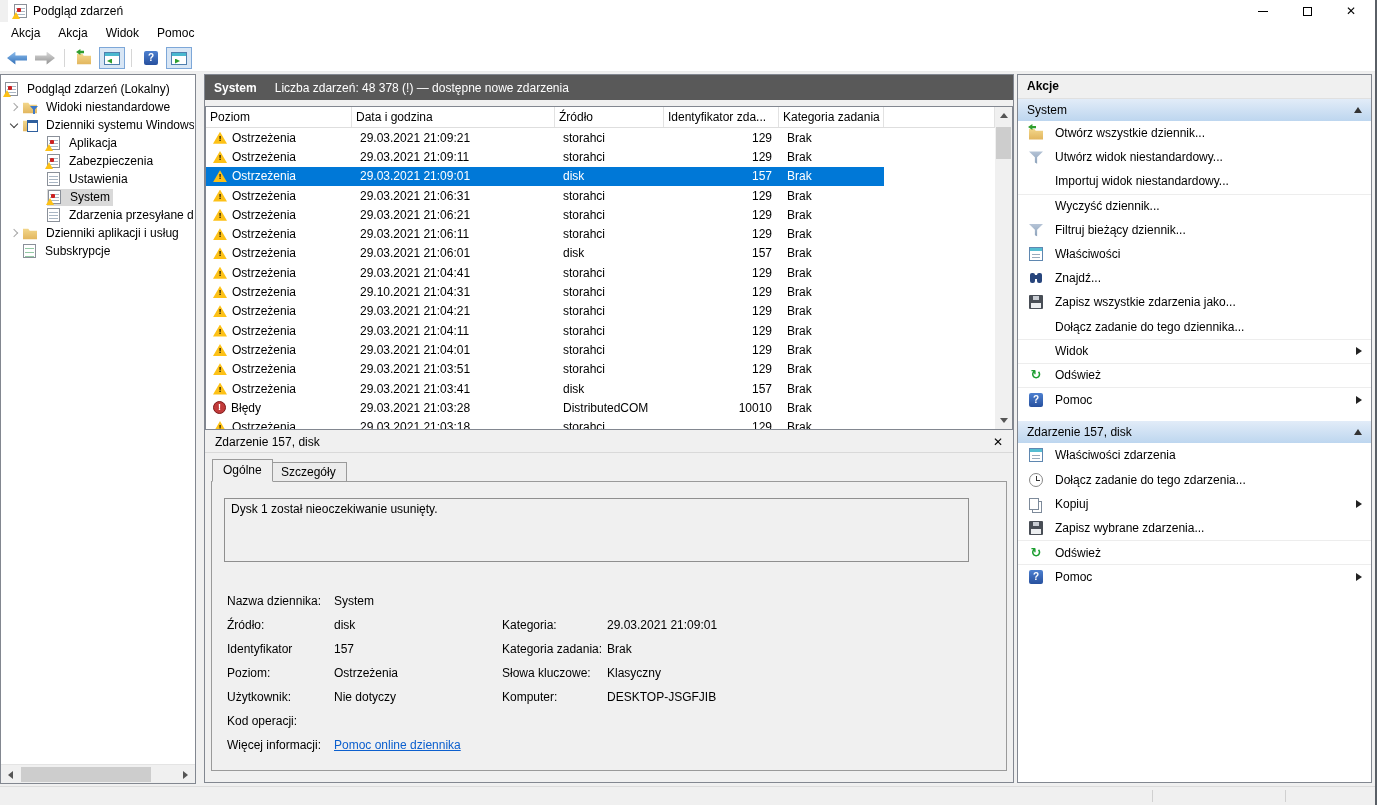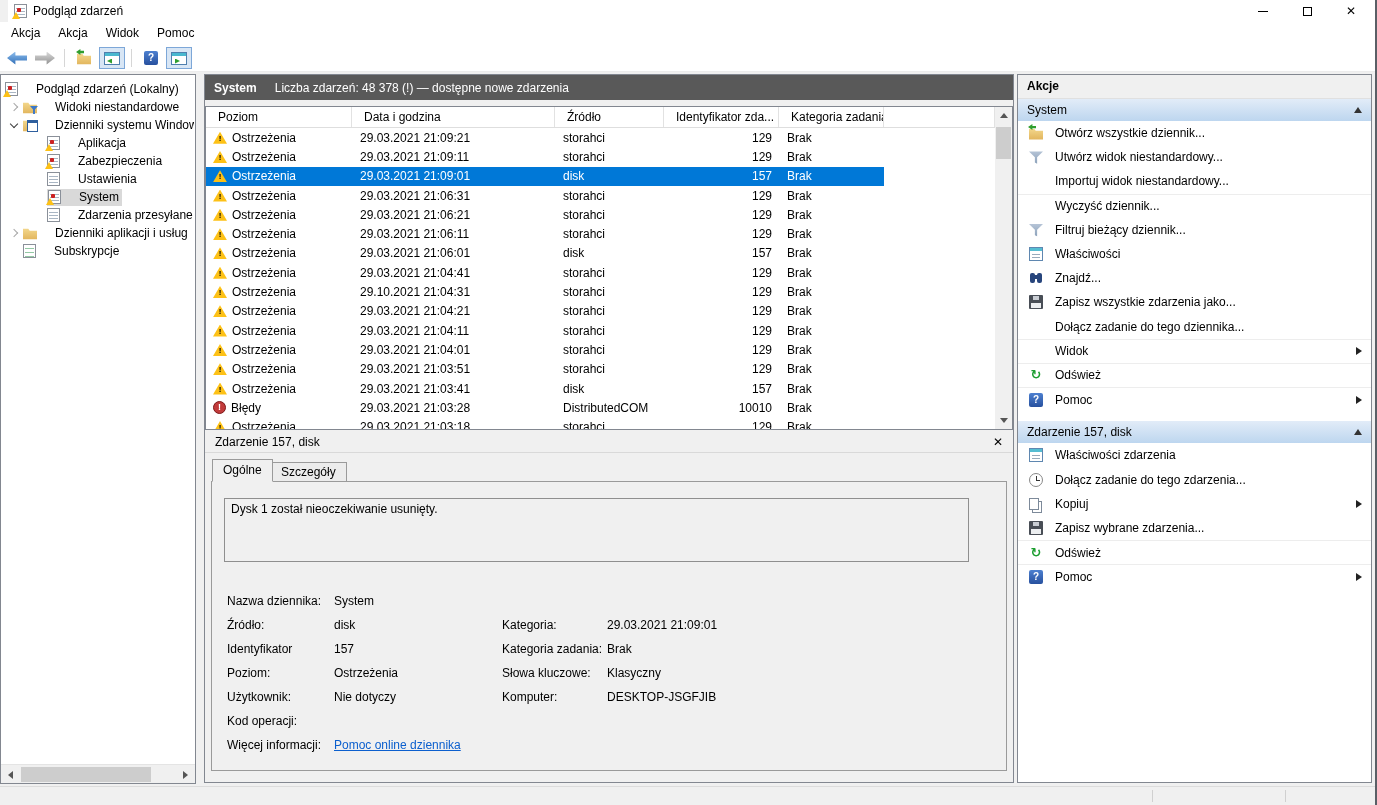--- a/index.html
+++ b/index.html
@@ -78,42 +78,42 @@
   .ic-action-pane-toggle::after { content:""; position:absolute; left:3px; top:6px; width:5px; height:5px; background:#2f9e2f;
         clip-path:polygon(0 0,100% 50%,0 100%); }
   .chev { display:inline-block; width:6px; height:6px; border-right:1.4px solid #a8a8a8; border-top:1.4px solid #a8a8a8;
           transform:rotate(45deg); margin:0 4px 1px 0; }
   .chev.open { border-color:#3c3c3c; transform:rotate(135deg); margin-bottom:3px; }
 
   
   .tree-panel { position:absolute; left:0; top:74px; width:196px; height:710px; background:#fff; border:1px solid #828790; }
   .tree { position:absolute; inset:5px 1px 20px 0; overflow:hidden; }
   .tree-row { height:18px; line-height:18px; white-space:nowrap; display:flex; align-items:center; }
-  .tree-row .lbl { margin-left:18px; }
+  .tree-row .lbl { margin-left:9px; }
   .tsel { display:flex; align-items:center; background:#d9d9d9; padding:0 3px 0 1px; height:17px; }
   .exp { width:14px; flex:none; display:inline-flex; align-items:center; justify-content:center; }
   .hscroll { position:absolute; left:0; right:0; bottom:0; height:19px; background:#f0f0f0; border-top:1px solid #e4e4e4; }
   .hs-arr { position:absolute; top:0; width:19px; height:19px; display:flex; align-items:center; justify-content:center; }
   .hs-thumb { position:absolute; left:20px; top:2px; width:130px; height:15px; background:#cdcdcd; }
   .tri { width:0; height:0; display:inline-block; }
   .tri-l { border-top:4px solid transparent; border-bottom:4px solid transparent; border-right:5px solid #555; }
   .tri-r { border-top:4px solid transparent; border-bottom:4px solid transparent; border-left:5px solid #555; }
   .tri-u { border-left:4px solid transparent; border-right:4px solid transparent; border-bottom:5px solid #555; }
   .tri-d { border-left:4px solid transparent; border-right:4px solid transparent; border-top:5px solid #555; }
 
   
   .main-panel { position:absolute; left:204px; top:74px; width:810px; height:709px; background:#f0f0f0; border:1px solid #828790; }
   .log-header { position:absolute; left:0; top:0; right:0; height:25px; background:#595959; color:#fff;
                 display:flex; align-items:center; padding-left:9px; }
   .log-header b { font-weight:bold; }
   .log-header .summary { margin-left:18px; font-weight:normal; }
   .evt-table { position:absolute; left:0px; top:31px; right:0px; height:324px; background:#fff; border:1px solid #828790; }
   .thead { display:grid; grid-template-columns:146px 203px 109px 115px 105px 1fr; height:21px; margin-right:17px;
            border-bottom:1px solid #dedede; }
-  .th { line-height:20px; padding-left:12px; border-right:1px solid #e2e2e2; overflow:hidden; white-space:nowrap; }
+  .th { line-height:20px; padding-left:4px; border-right:1px solid #e2e2e2; overflow:hidden; white-space:nowrap; }
   .tbody { position:absolute; left:0; top:21px; right:17px; bottom:0; overflow:hidden; }
   .trow { display:grid; grid-template-columns:146px 203px 109px 115px 105px; width:678px; align-items:center; }
   .trow.selected { background:#0078d7; color:#fff; }
   .cell { overflow:hidden; white-space:nowrap; padding-left:8px; }
   .cell.lvl { display:flex; align-items:center; gap:5px; padding-left:7px; }
   .cell.num { text-align:right; padding-right:7px; }
   .vscroll { position:absolute; top:0; right:0; bottom:0; width:17px; background:#f0f0f0; }
   .vs-arr { position:absolute; left:0; width:17px; height:17px; display:flex; align-items:center; justify-content:center; }
   .vs-thumb { position:absolute; left:1px; top:20px; width:15px; height:32px; background:#cdcdcd; }
 

